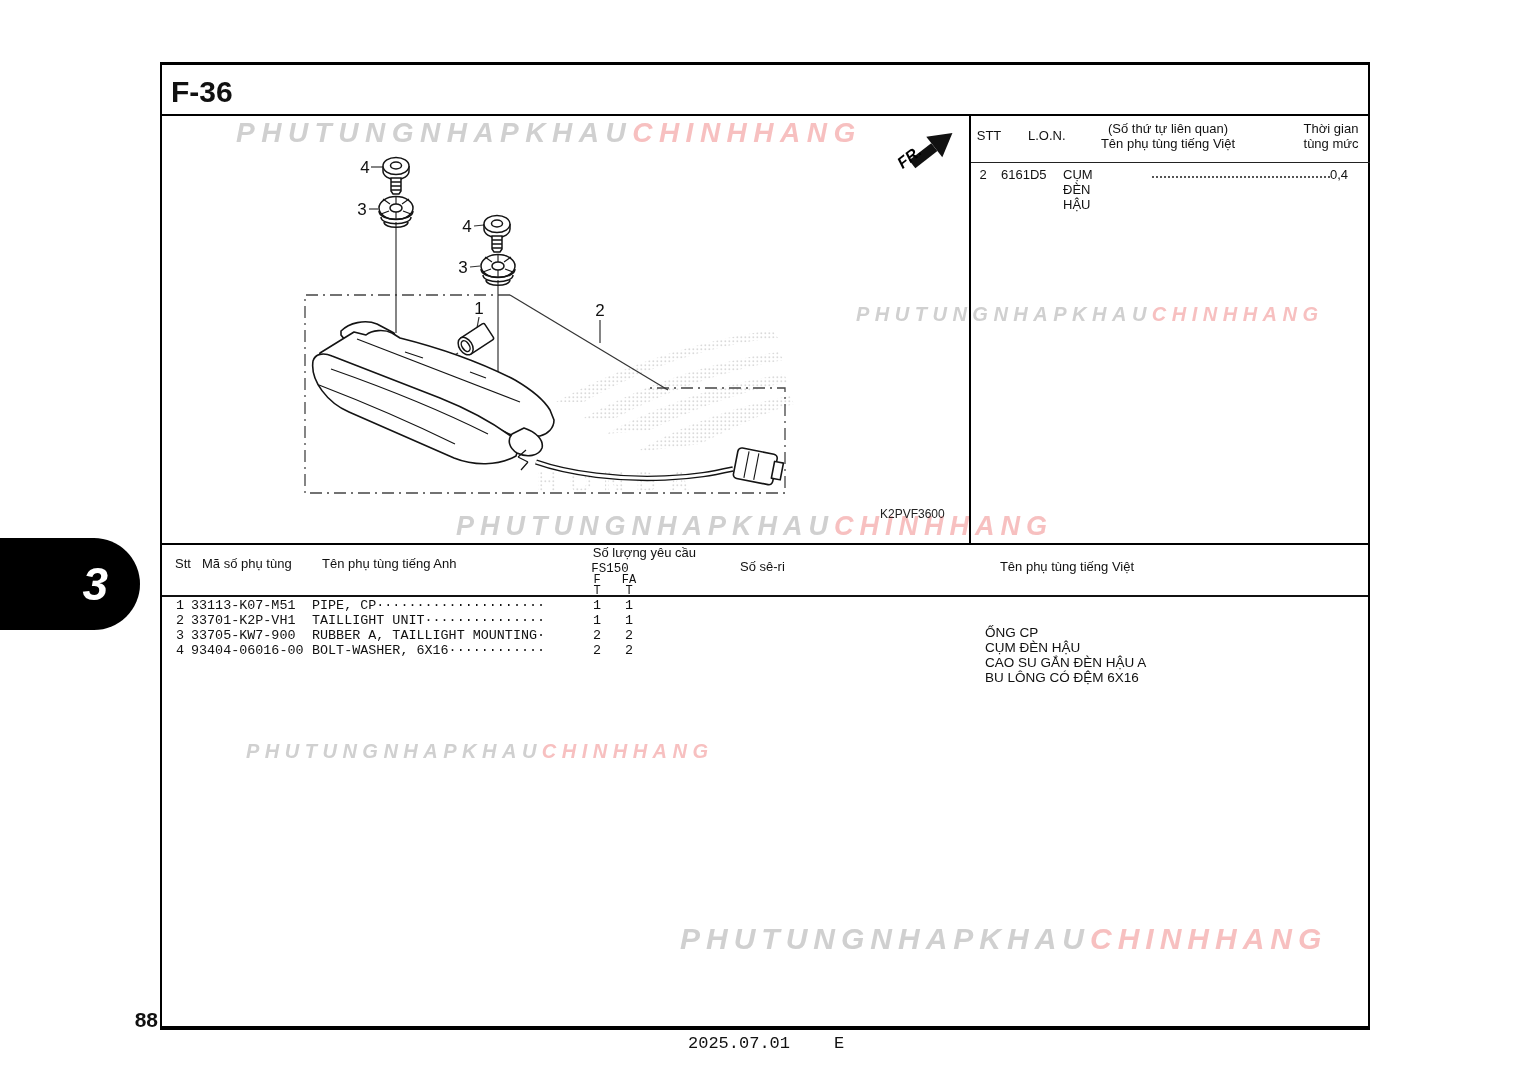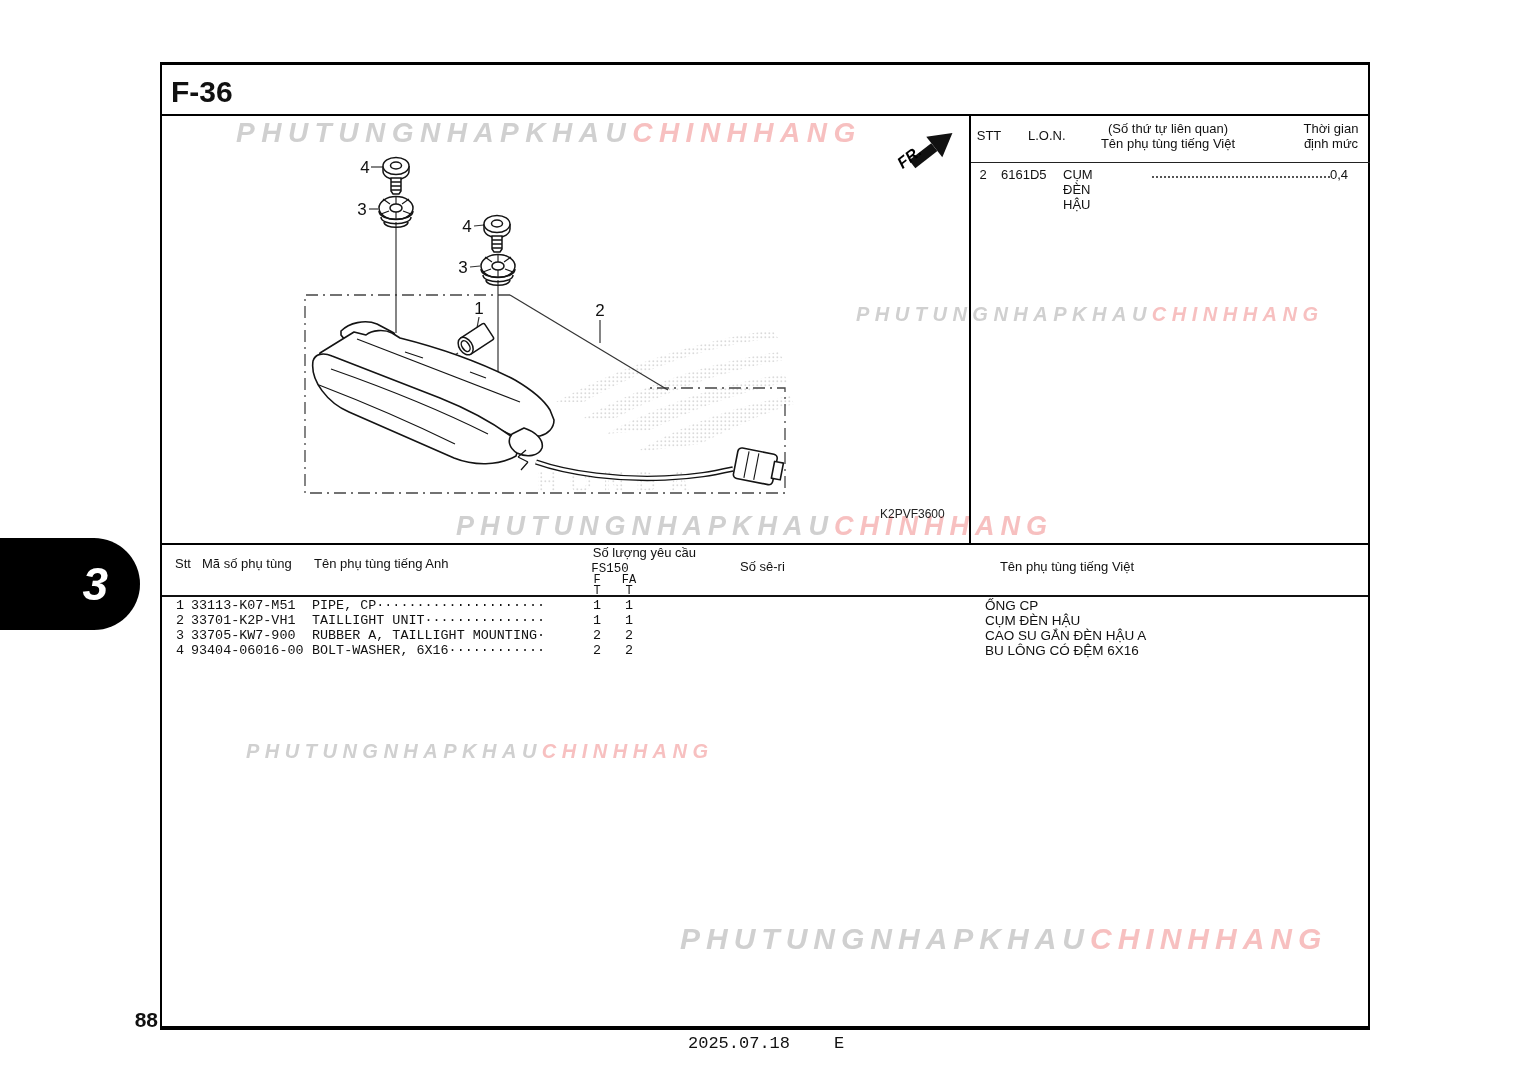--- a/index.html
+++ b/index.html
@@ -34,21 +34,21 @@
   
   .pt-head{font-size:13px;z-index:4;}
   .mono{font-family:"Liberation Mono","DejaVu Sans Mono",monospace;}
   .pt-row{left:0;height:15px;width:1528px;z-index:4;font-size:13.4px;line-height:15px;}
   .pt-row span{position:absolute;white-space:pre;}
   .c-stt{left:168px;width:16px;text-align:right;}
   .c-pn{left:191px;}
   .c-en{left:312px;}
   .c-f{left:586px;width:22px;text-align:center;}
   .c-fa{left:618px;width:22px;text-align:center;}
-  .c-vi{left:985px;font-family:"Liberation Sans","DejaVu Sans",sans-serif;font-size:13.5px;}
+  .c-vi{left:985px;font-family:"Liberation Sans","DejaVu Sans",sans-serif;font-size:13.5px;margin-top:27px;}
   
   .section-tab{left:0;top:538px;width:140px;height:92px;background:#000;border-radius:0 46px 46px 0;
                z-index:4;display:flex;align-items:center;justify-content:flex-end;padding-right:32px;box-sizing:border-box;}
   .section-tab .num{color:#fff;font-size:46px;font-weight:800;font-style:italic;}
   .page-number{left:118px;top:1008px;width:40px;text-align:right;font-size:21px;font-weight:bold;z-index:4;}
   .footer-date{left:688px;top:1034px;font-size:17px;z-index:4;}
   .footer-rev{left:834px;top:1034px;font-size:17px;z-index:4;}
   svg text{font-family:"Liberation Sans","DejaVu Sans",sans-serif;}
   .diagram-svg{left:0;top:0;z-index:2;}
 </style>
@@ -209,33 +209,33 @@
   <div class="abs page-code">F-36</div>
 
   <div class="abs ref center" style="left:972px;top:128px;width:34px;">STT</div>
   <div class="abs ref" style="left:1028px;top:128px;">L.O.N.</div>
   <div class="abs ref center" style="left:1062px;top:121px;width:212px;">
     <div>(Số thứ tự liên quan)</div>
     <div>Tên phụ tùng tiếng Việt</div>
   </div>
   <div class="abs ref center" style="left:1296px;top:121px;width:70px;">
     <div>Thời gian</div>
-    <div>định mức</div>
+    <div>tùng mức</div>
   </div>
   <div class="abs ref-row">
     <span class="abs" style="left:976px;top:167px;width:14px;text-align:center;">2</span>
     <span class="abs" style="left:1001px;top:167px;">6161D5</span>
     <span class="abs" style="left:1063px;top:167px;">CỤM ĐÈN HẬU</span>
     <span class="abs" style="left:1330px;top:167px;width:36px;">0,4</span>
   </div>
   <div class="abs dotlead"></div>
 
   <div class="abs pt-head" style="left:168px;top:556px;width:30px;text-align:center;">Stt</div>
   <div class="abs pt-head" style="left:202px;top:556px;">Mã số phụ tùng</div>
-  <div class="abs pt-head" style="left:314px;top:556px;">Tên phụ tùng tiếng Anh</div>
+  <div class="abs pt-head" style="left:322px;top:556px;">Tên phụ tùng tiếng Anh</div>
   <div class="abs pt-head" style="left:540px;top:545px;width:156px;text-align:right;">Số lượng yêu cầu</div>
   <div class="abs pt-head mono" style="left:560px;top:562px;width:100px;text-align:center;font-size:12.5px;">FS150</div>
   <div class="abs pt-head mono" style="left:586px;top:575px;width:22px;text-align:center;font-size:12px;line-height:11px;">
     <div>F</div>
     <div>T</div>
   </div>
   <div class="abs pt-head mono" style="left:618px;top:575px;width:22px;text-align:center;font-size:12px;line-height:11px;">
     <div>FA</div>
     <div>T</div>
   </div>
@@ -272,16 +272,16 @@
     <span class="c-en">BOLT-WASHER, 6X16············</span>
     <span class="c-f">2</span>
     <span class="c-fa">2</span>
     <span class="c-vi">BU LÔNG CÓ ĐỆM 6X16</span>
   </div>
 
   <div class="abs section-tab">
     <span class="num">3</span>
   </div>
   <div class="abs page-number">88</div>
-  <div class="abs footer-date mono">2025.07.18</div>
+  <div class="abs footer-date mono">2025.07.01</div>
   <div class="abs footer-rev mono">E</div>
 
 </div>
 
 </body></html>

